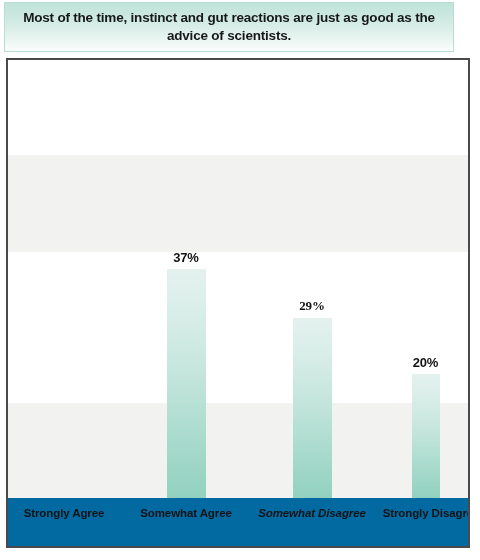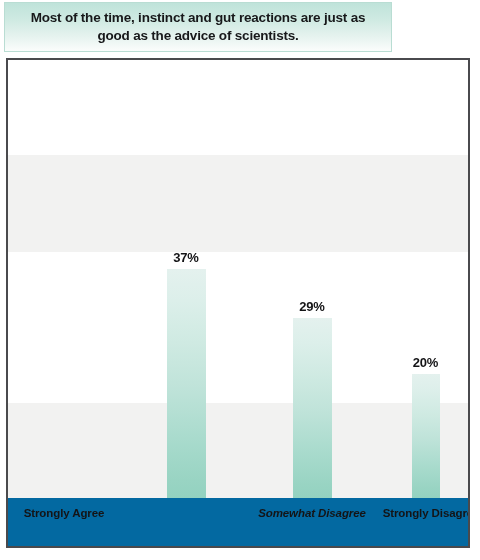--- a/index.html
+++ b/index.html
@@ -13,21 +13,21 @@
     font-family: "Liberation Sans", sans-serif;
     overflow: hidden;
     position: relative;
   }
 
   
   .title-banner {
     position: absolute;
     left: 4px;
     top: 2px;
-    width: 388px;
+    width: 450px;
     height: 50px;
     box-sizing: border-box;
     background: linear-gradient(to bottom, #bfe3da 0%, #cfeae2 35%, #e6f3ef 70%, #fbfdfc 100%);
     border: 1px solid #b9ddd3;
     display: flex;
     align-items: center;
     justify-content: center;
     padding: 0 8px;
   }
   .title-text {
@@ -141,30 +141,31 @@
     <div class="bands-layer">
         <div class="band" style="top: 95px; height: 97px;"></div>
         <div class="band" style="top: 343px; height: 97px;"></div>
       </div>
 
     <div class="bars-layer">
         <div class="bar-group" style="left: 158.5px; width: 39px;">
           <div class="bar-value">37%</div>
           <div class="bar-rect" style="height: 229px;"></div>
         </div>
-        <div class="bar-group" style="left: 284.5px; width: 39px;">
+        <div class="bar-group" style="left: 284.5px; width: 39px; font-family: Liberation Serif, serif;">
           <div class="bar-value">29%</div>
           <div class="bar-rect" style="height: 180px;"></div>
         </div>
         <div class="bar-group" style="left: 403.5px; width: 28px;">
           <div class="bar-value">20%</div>
           <div class="bar-rect" style="height: 124px;"></div>
         </div>
       </div>
 
     <div class="cat-labels">
         <div class="cat-label" style="left: 1px; width: 110px;">Strongly Agree</div>
+        <div class="cat-label" style="left: 123px; width: 110px;">Somewhat Agree</div>
         <div class="cat-label" style="left: 249px; width: 110px; font-style: italic;">Somewhat Disagree</div>
         <div class="cat-label" style="left: 368px; width: 110px;">Strongly Disagree</div>
       </div>
 
   </div>
 </div>
 
 </body></html>

